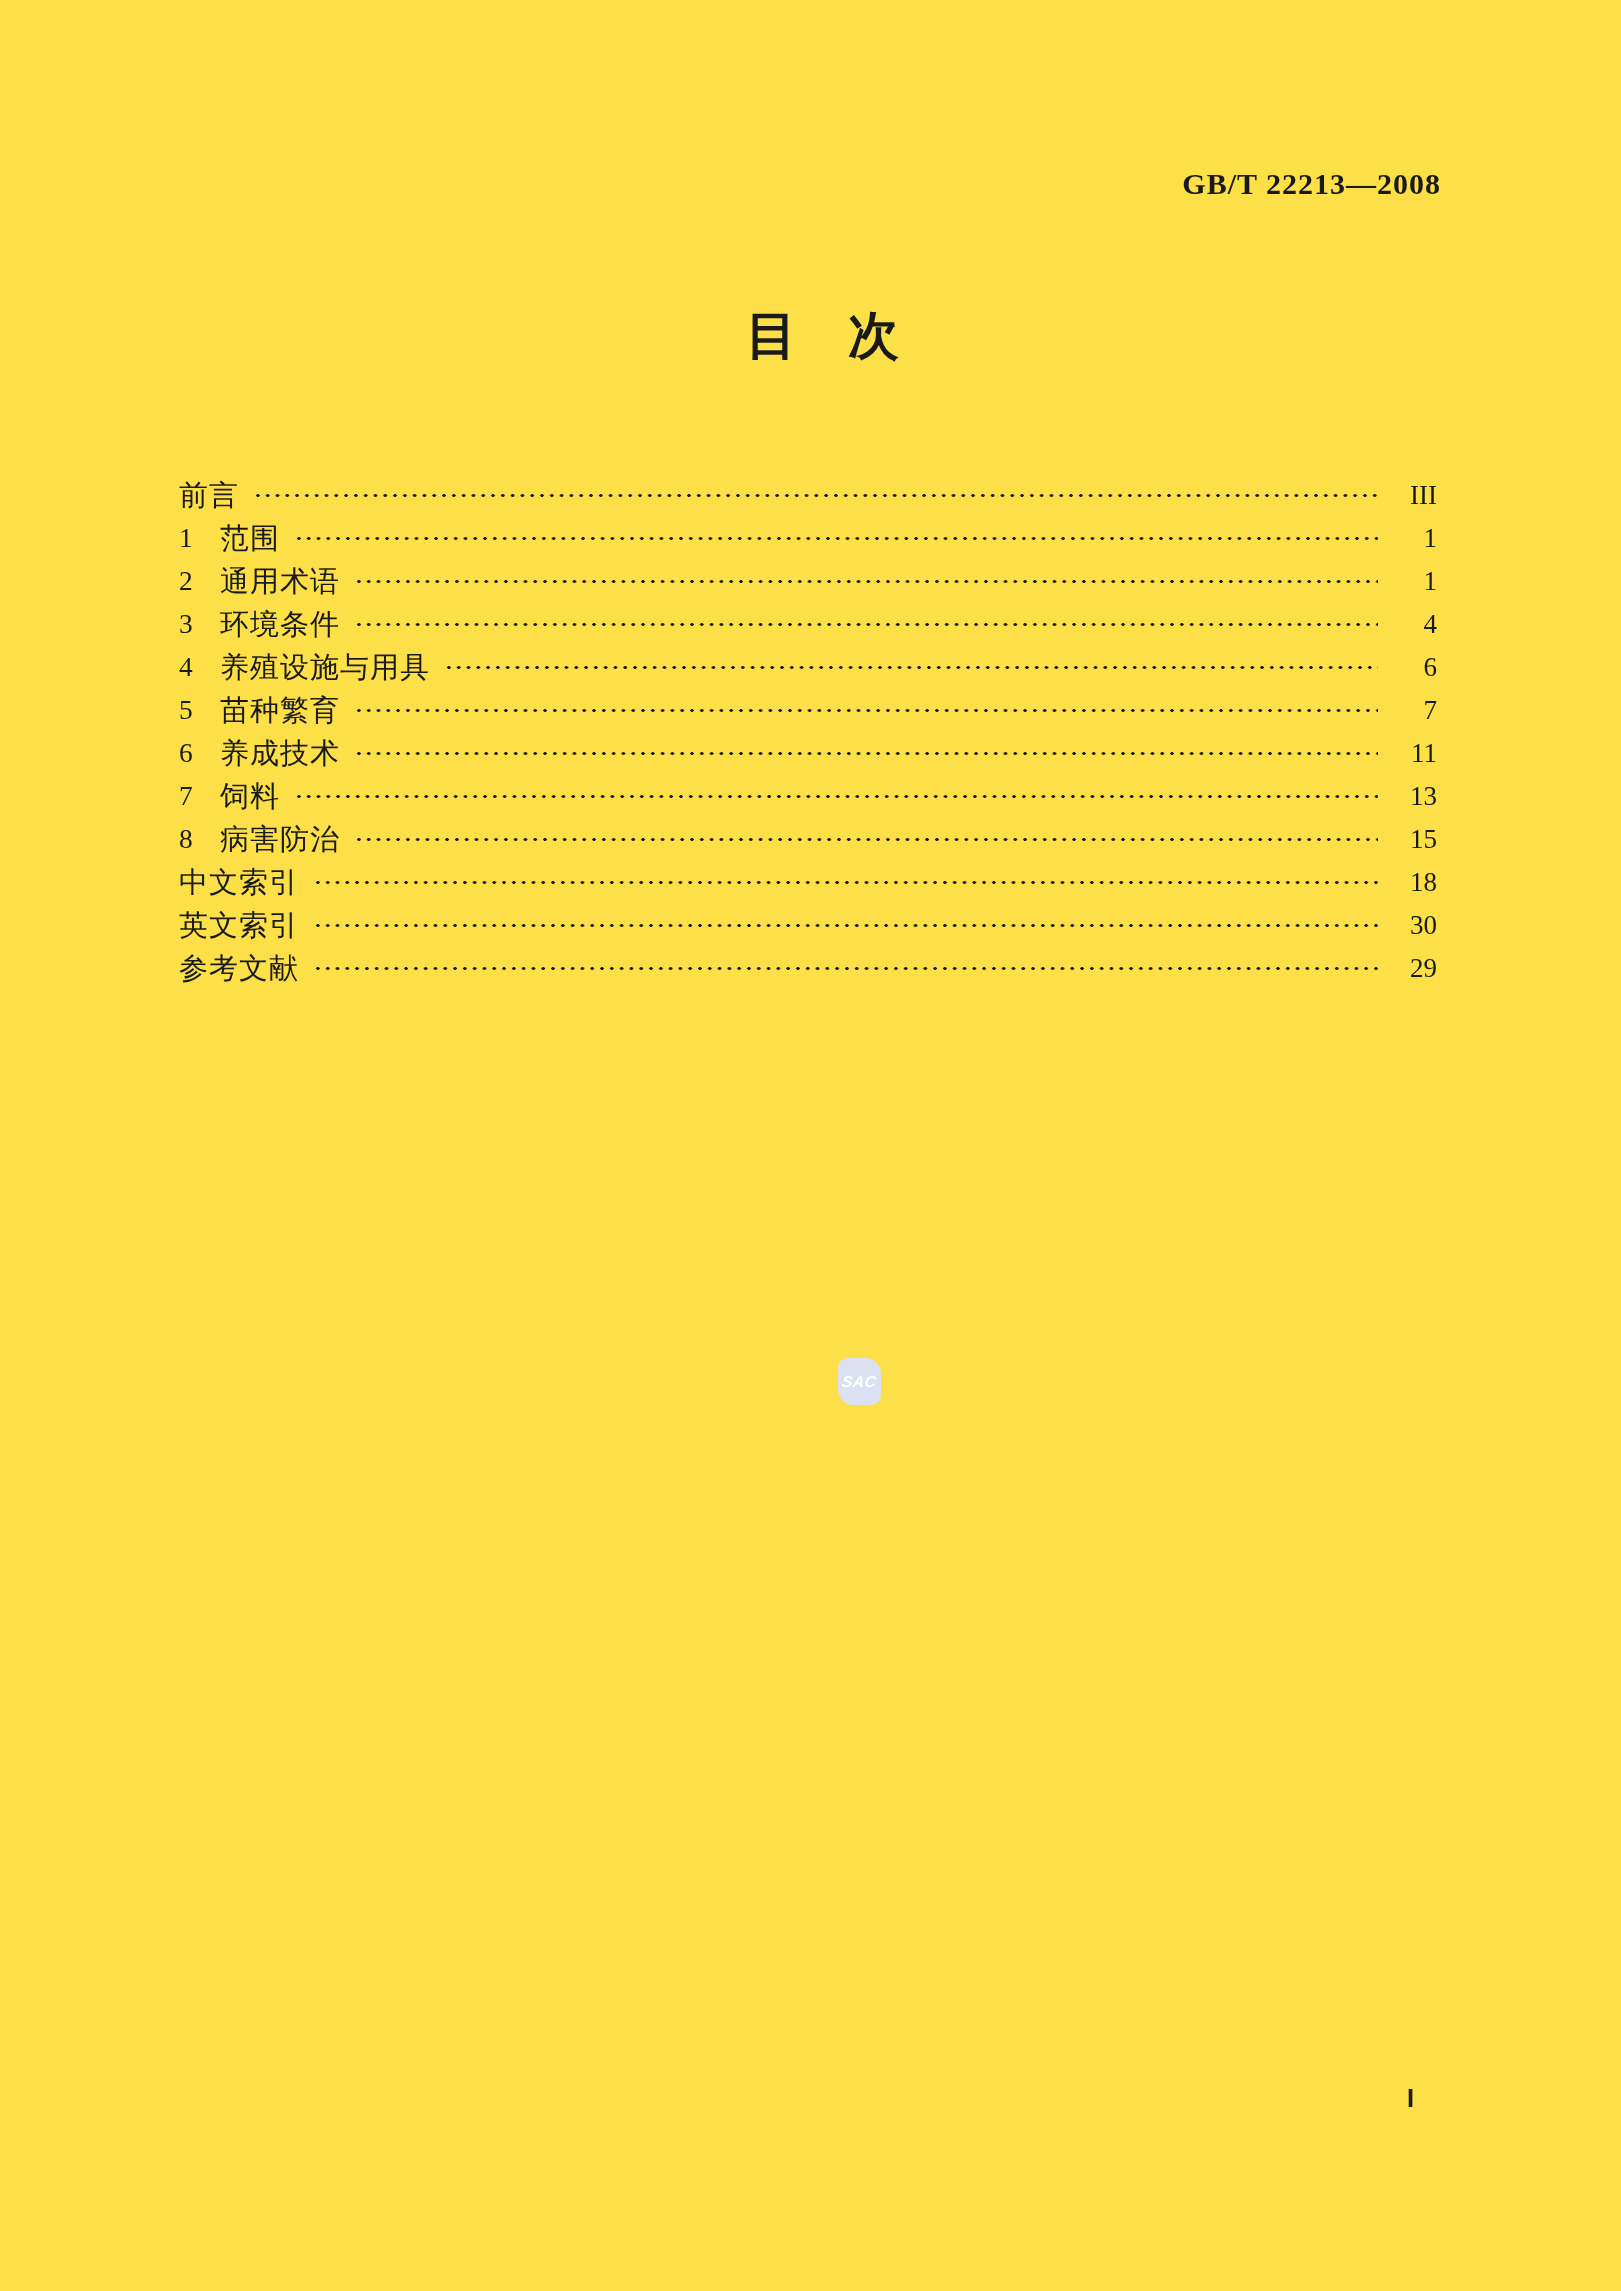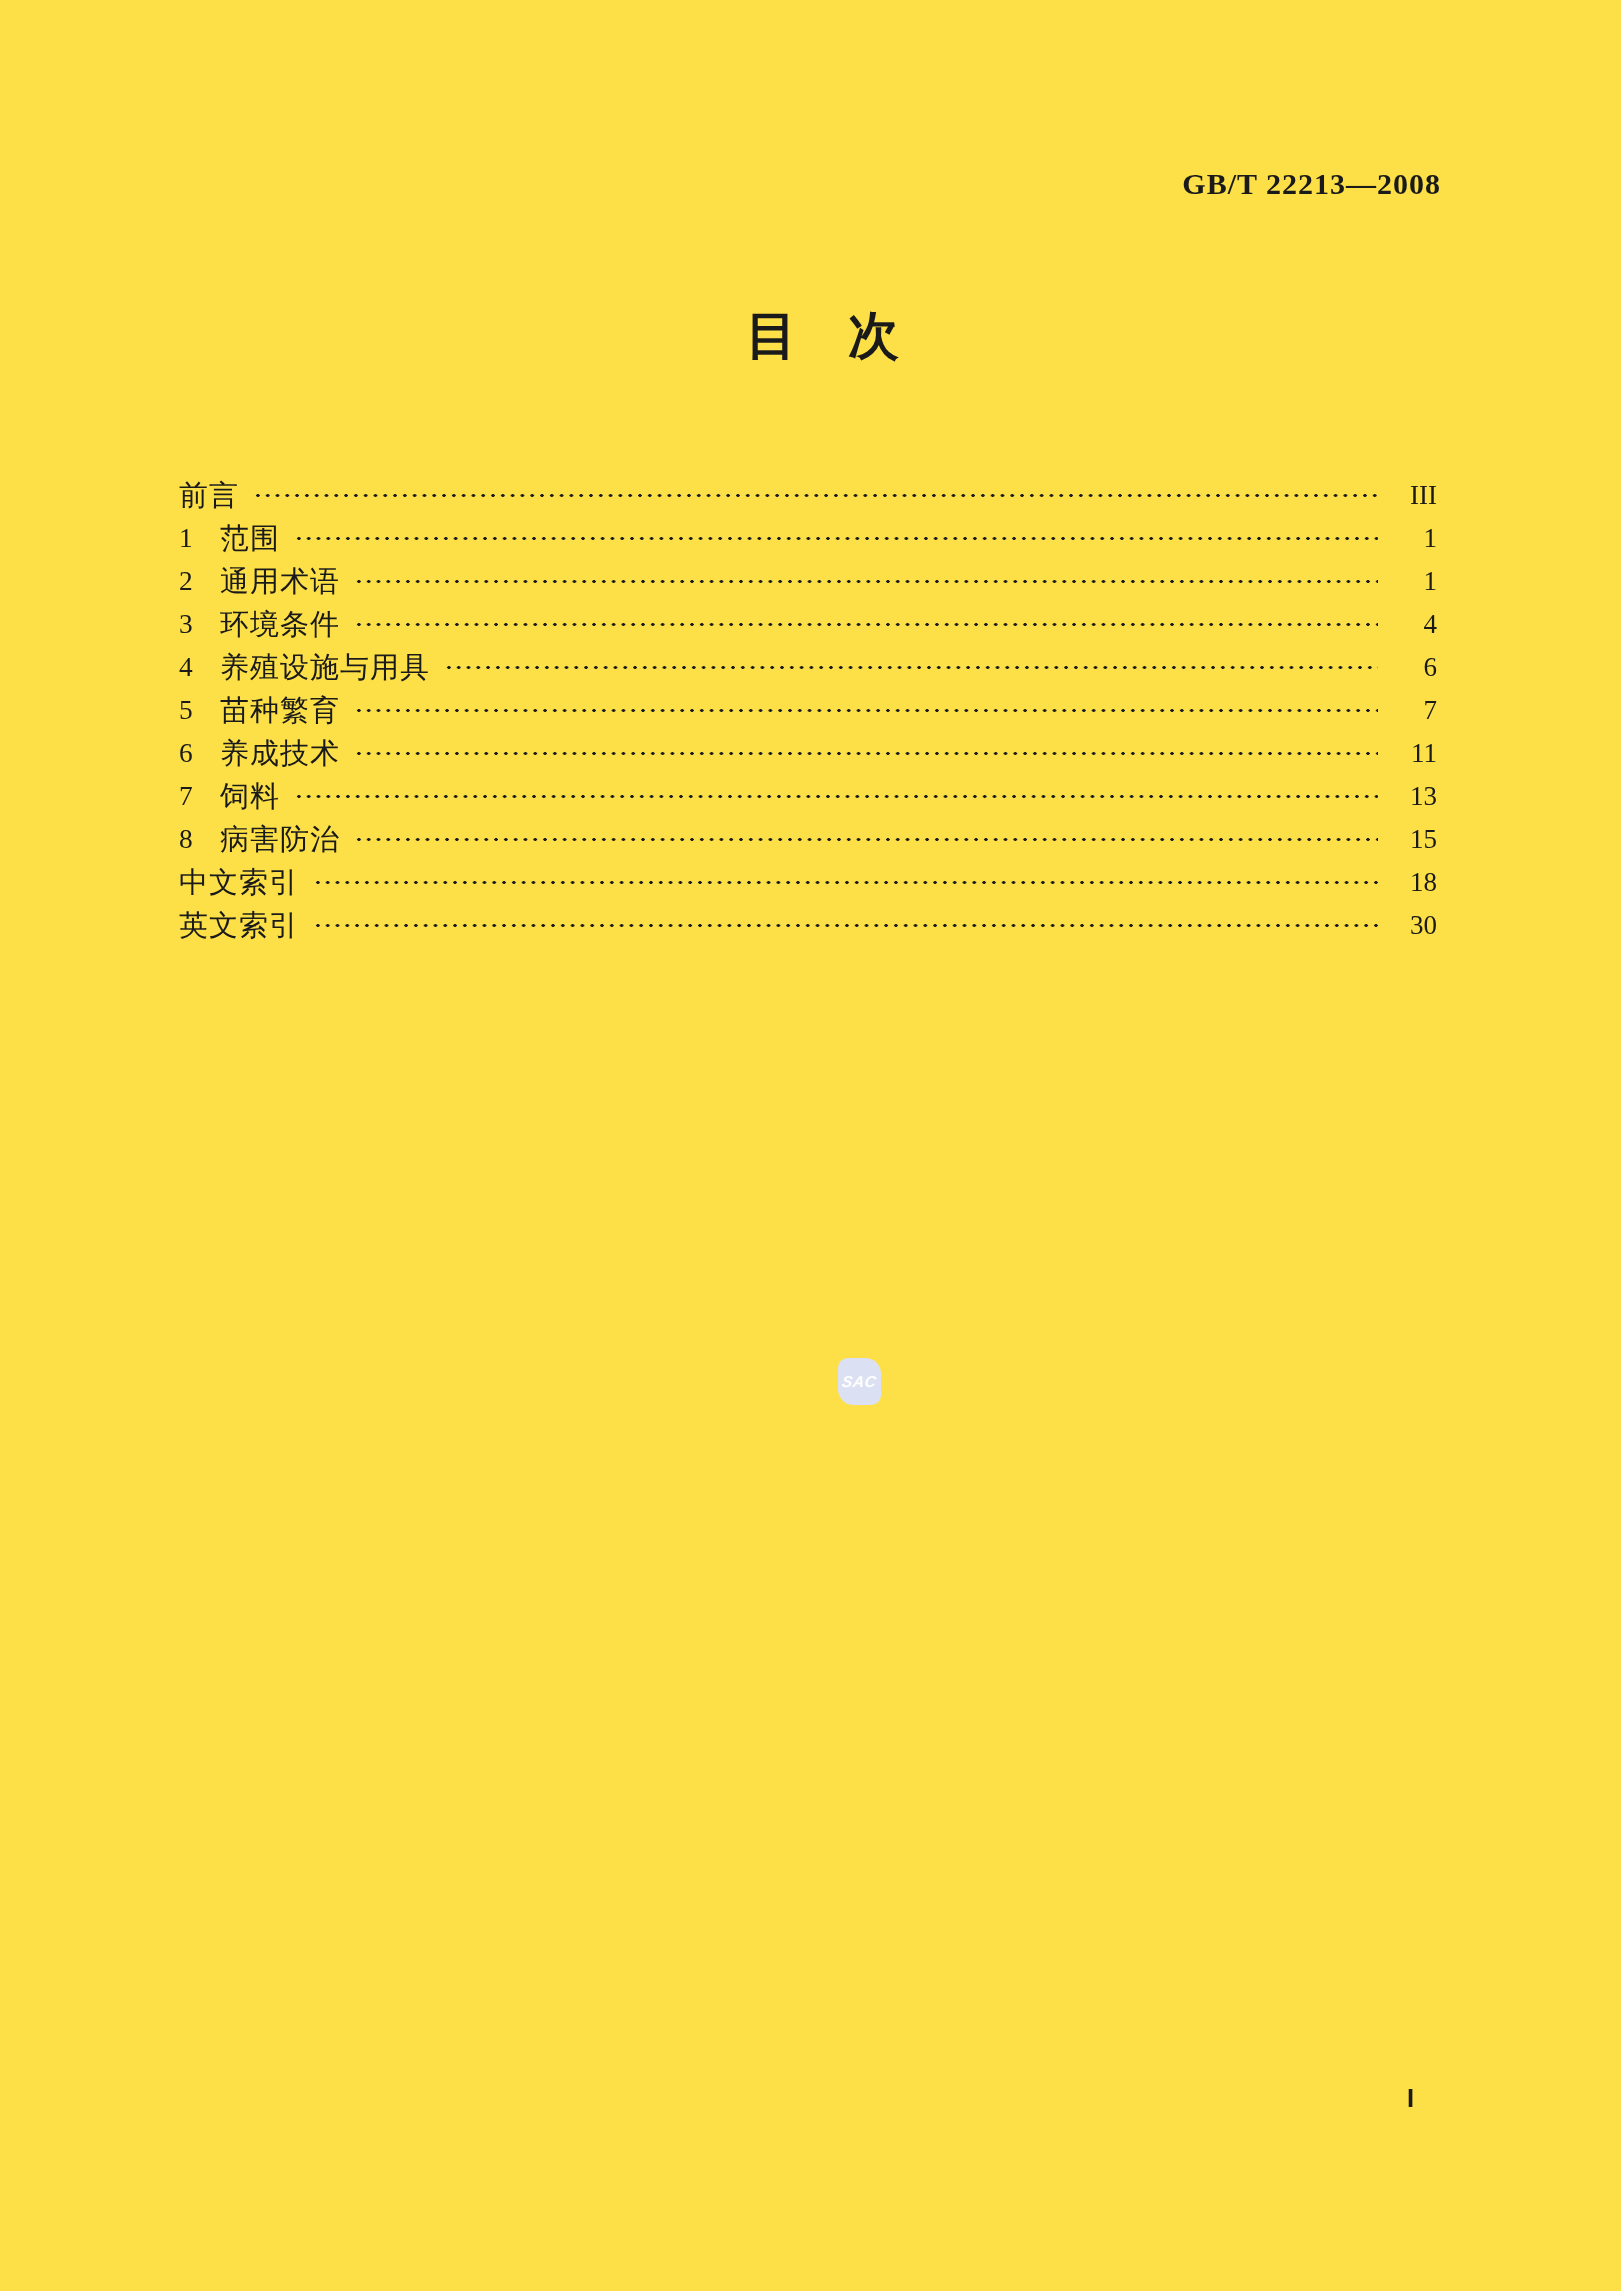--- a/index.html
+++ b/index.html
@@ -187,20 +187,26 @@
     <span class="toc-page">18</span>
   </div>
 
   <div class="toc-row">
     <span class="toc-num empty"></span>
     <span class="toc-label">英文索引</span>
     <span class="toc-leader"></span>
     <span class="toc-page">30</span>
   </div>
 
+  <div class="toc-row">
+    <span class="toc-num empty"></span>
+    <span class="toc-label">参考文献</span>
+    <span class="toc-leader"></span>
+    <span class="toc-page">29</span>
+  </div>
 </div>
 
   <div class="watermark" style="background: rgb(220, 224, 243);">
     <span class="watermark-text" style="color: rgb(255, 255, 255);">SAC</span>
   </div>
 
   <div class="footer-page-num">I</div>
 
 </div>
 

